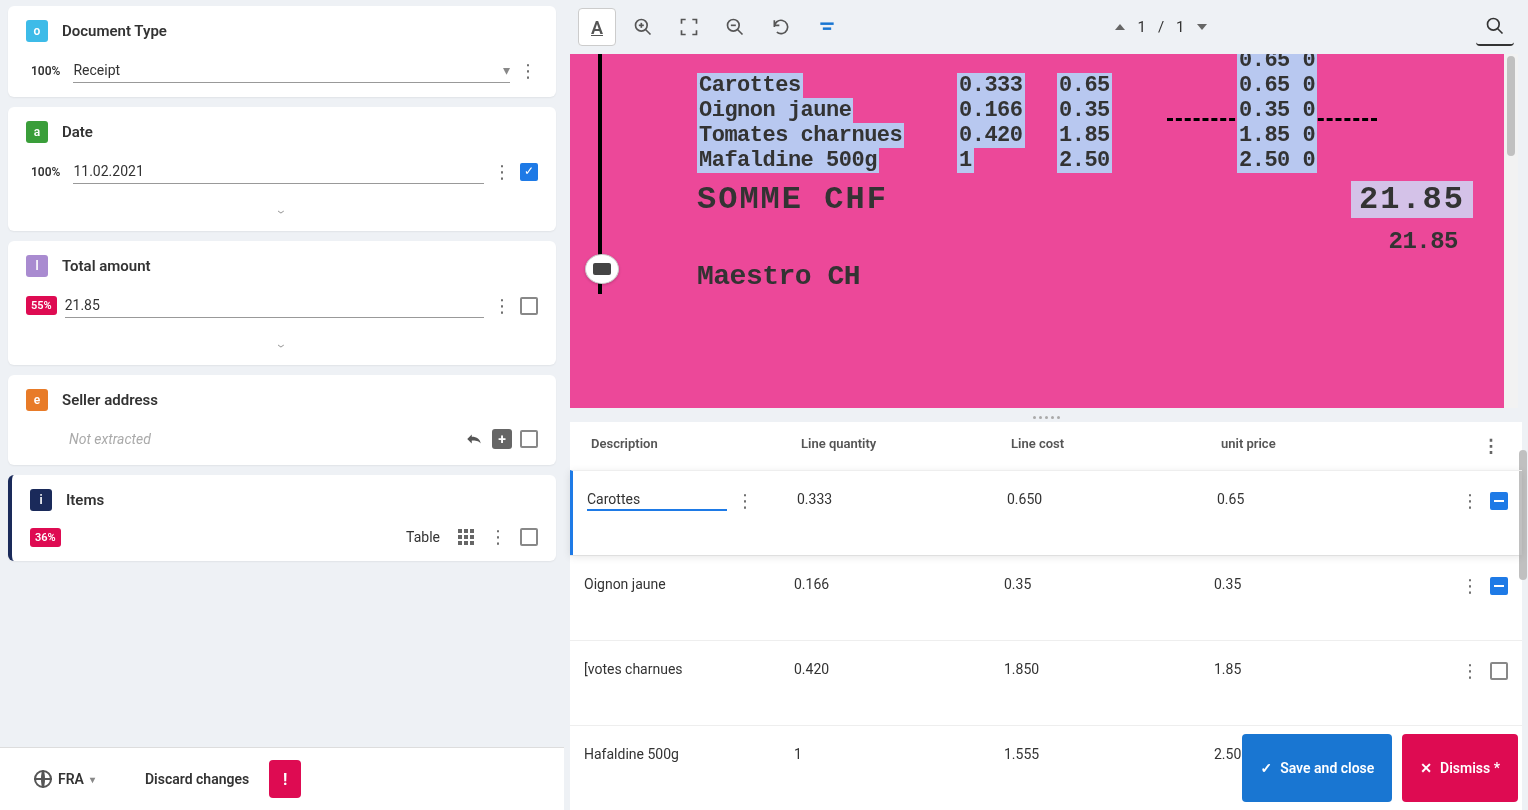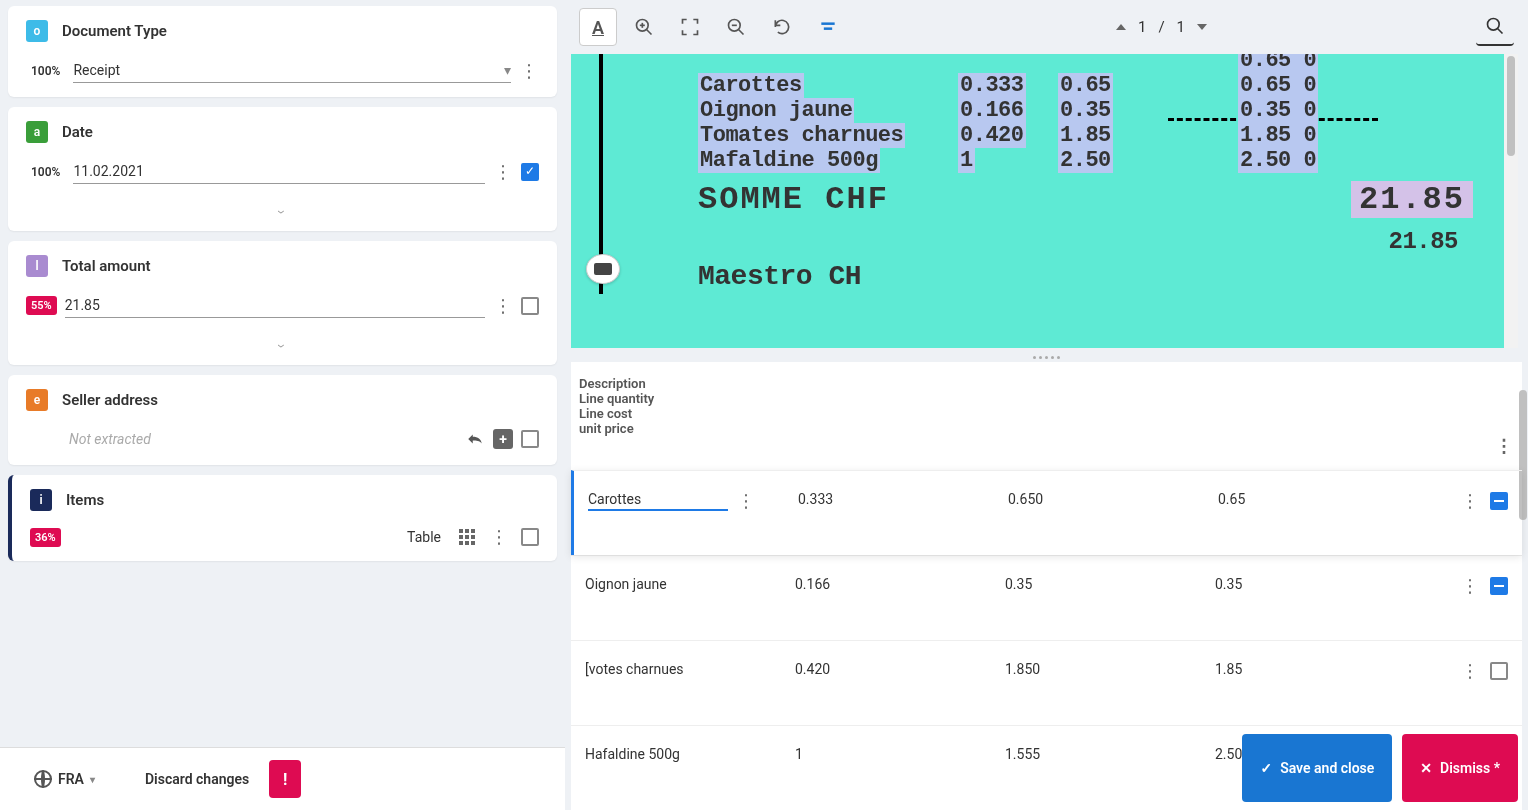--- a/index.html
+++ b/index.html
@@ -52,21 +52,21 @@
 .tool-btn { width: 38px; height: 38px; display: flex; align-items: center; justify-content: center; cursor: pointer; color: #555; border-radius: 4px; font-size: 18px; }
 .tool-btn.active { background: #fff; border: 1px solid #ccc; }
 .tool-btn.search-active { border-bottom: 2px solid #333; }
 .tool-btn svg { width: 20px; height: 20px; }
 .pager { display: flex; align-items: center; gap: 12px; margin-left: auto; margin-right: auto; font-size: 15px; }
 .tri-up, .tri-down { width: 0; height: 0; border-left: 5px solid transparent; border-right: 5px solid transparent; cursor: pointer; }
 .tri-up { border-bottom: 6px solid #666; }
 .tri-down { border-top: 6px solid #666; }
 .spacer { flex: 1; }
 
-.doc-view { flex: 1; background: #5eead4; margin: 0 10px 4px 6px; position: relative; overflow: hidden; }
+.doc-view { flex: 1; background: #ec4899; margin: 0 10px 4px 6px; position: relative; overflow: hidden; }
 .doc-content { position: absolute; top: 0; left: 20px; right: 0; font-family: 'Courier New', monospace; }
 .receipt-line { margin-left: 8px; padding: 2px 0; border-left: 4px solid #000; padding-left: 95px; position: relative; }
 .receipt-row { display: flex; font-size: 22px; font-weight: bold; letter-spacing: -0.5px; }
 .hl { background: #b8c8f0; padding: 0 2px; }
 .hl-purple { background: #d4c2e8; padding: 0 2px; }
 .carottes { border-bottom: 2px solid #e03030; }
 .col-name { width: 260px; }
 .col-qty { width: 100px; }
 .col-p1 { width: 180px; }
 .col-p2 { flex: 1; text-align: left; }
@@ -77,21 +77,21 @@
 .kbd-icon { position: absolute; left: -5px; bottom: 10px; width: 34px; height: 30px; background: #fff; border: 1px solid #ccc; border-radius: 50%; box-shadow: 0 1px 3px rgba(0,0,0,0.2); display: flex; align-items: center; justify-content: center; }
 .kbd-inner { width: 18px; height: 12px; background: #444; border-radius: 2px; }
 .vscroll { position: absolute; right: 0; top: 0; bottom: 0; width: 14px; background: #f2f2f2; }
 .vscroll-thumb { width: 8px; margin-left: 3px; background: #c0c0c0; border-radius: 4px; height: 100px; margin-top: 2px; }
 
 .resize-handle { height: 10px; background: #eef1f5; display: flex; align-items: center; justify-content: center; cursor: row-resize; }
 .resize-dots { display: flex; gap: 3px; }
 .resize-dots span { width: 3px; height: 3px; background: #aaa; border-radius: 50%; }
 
 .data-table { background: #fff; margin: 0 6px 0 6px; position: relative; }
-.dt-header { display: flex; padding: 14px 8px; font-size: 13px; font-weight: 600; color: #555; flex-direction: column; }
+.dt-header { display: flex; padding: 14px 21px; font-size: 13px; font-weight: 600; color: #555; }
 .dt-col-desc { width: 210px; }
 .dt-col { width: 210px; }
 .dt-actions { width: 70px; margin-left: auto; display: flex; justify-content: flex-end; }
 .dt-row { display: flex; border-top: 1px solid #eee; padding: 20px 14px; font-size: 14px; position: relative; align-items: flex-start; min-height: 85px; }
 .dt-row.selected { border-left: 3px solid #1e7ae6; box-shadow: 0 2px 8px rgba(0,0,0,0.1); z-index: 1; }
 .dt-row.selected .dt-col-desc { display: flex; align-items: center; }
 .dt-row.selected .selected-input { border-bottom: 2px solid #1e7ae6; padding-bottom: 2px; width: 140px; }
 .row-actions { margin-left: auto; display: flex; gap: 10px; align-items: center; width: 70px; justify-content: flex-end; }
 .tbl-scroll { position: absolute; right: -8px; top: 0; bottom: 0; width: 14px; }
 .tbl-scroll-thumb { width: 8px; margin-left: 3px; background: #c0c0c0; border-radius: 4px; height: 130px; margin-top: 28px; }

